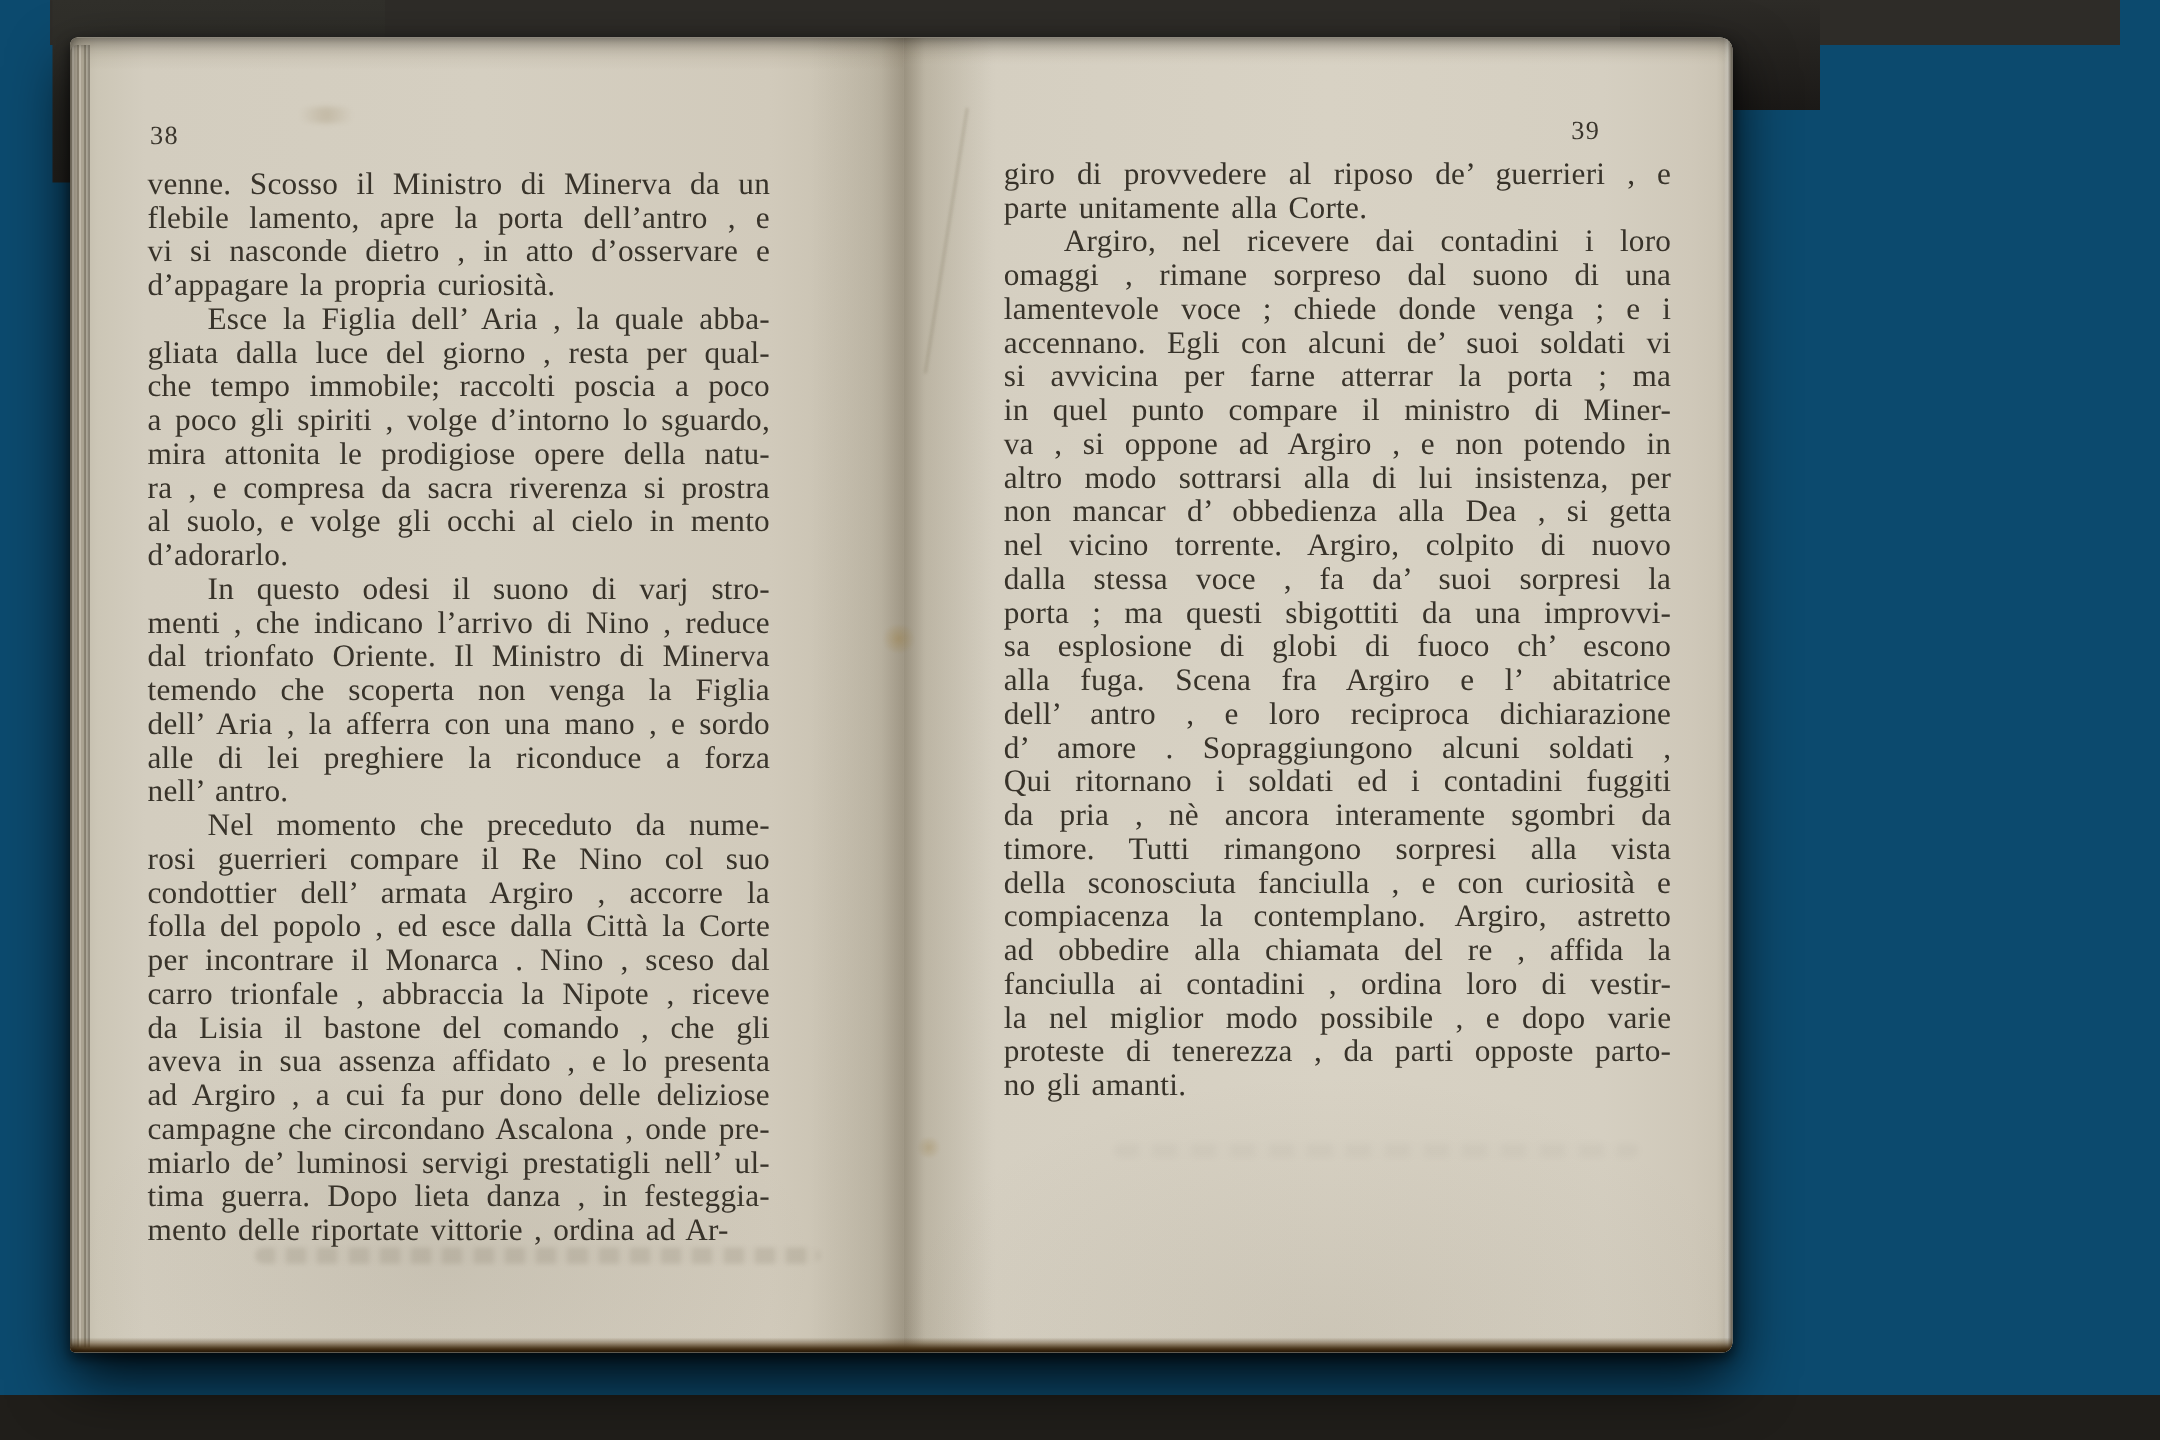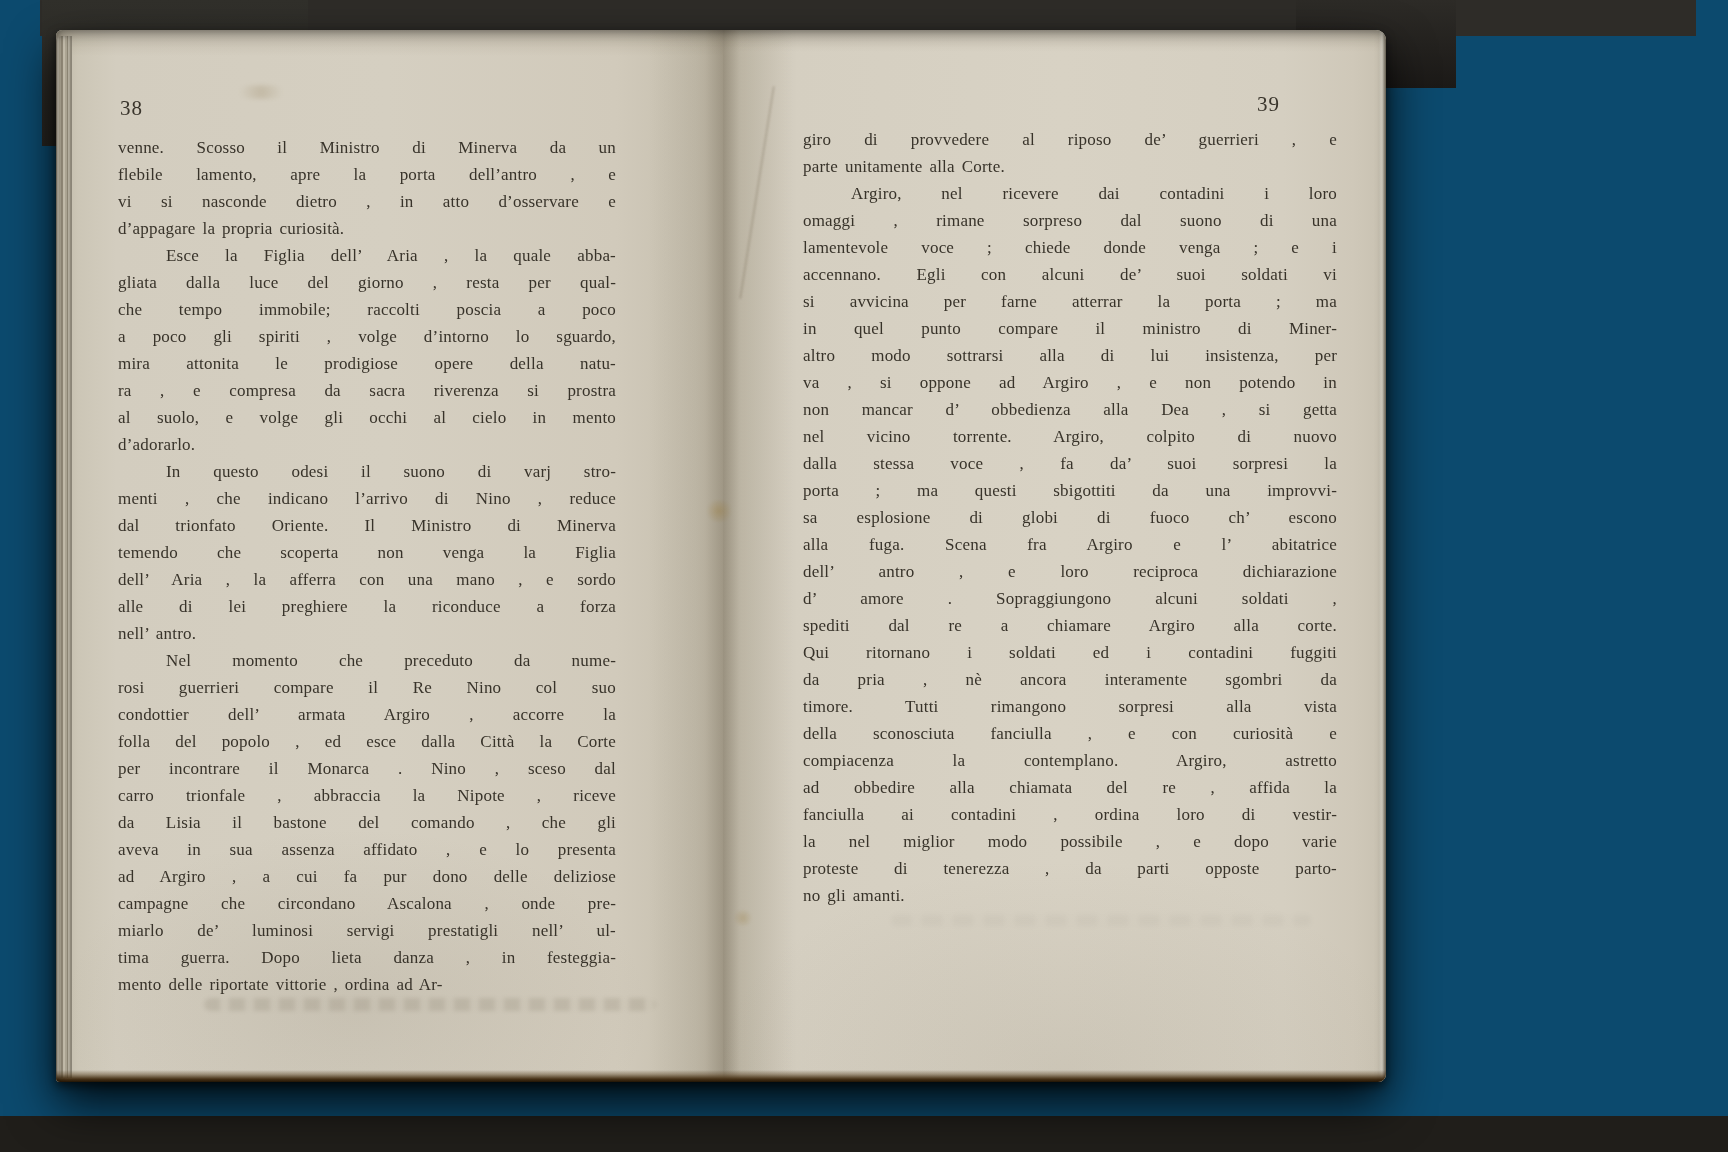--- a/index.html
+++ b/index.html
@@ -87,21 +87,21 @@
     opacity:.18;filter:blur(2.5px);
   }
 
   
   .page-number{
     position:absolute;font-size:21px;color:#3a352c;letter-spacing:1px;
   }
   .pn-left{left:64px;top:66px;}
   .pn-right{right:106px;top:62px;text-align:right;margin-left:42px;}
   .text-block{
-    position:absolute;color:#38332a;font-size:17px;
+    position:absolute;color:#38332a;font-size:25px;
     letter-spacing:.2px;word-spacing:2.5px;
   }
   .tb-left{left:62px;top:104px;width:498px;}
   .tb-right{left:80px;top:96px;width:534px;}
   .line{
     height:27px;line-height:27px;white-space:nowrap;overflow:visible;
     text-align:justify;text-align-last:justify;
   }
   .line.lastline{text-align-last:left;}
   .line.indent{text-indent:48px;}
@@ -159,31 +159,30 @@
       <div class="page-number pn-right">39</div>
       <div class="text-block tb-right">
           <div class="line">giro di provvedere al riposo de’ guerrieri , e</div>
           <div class="line lastline">parte unitamente alla Corte.</div>
           <div class="line indent">Argiro, nel ricevere dai contadini i loro</div>
           <div class="line">omaggi , rimane sorpreso dal suono di una</div>
           <div class="line">lamentevole voce ; chiede donde venga ; e i</div>
           <div class="line">accennano. Egli con alcuni de’ suoi soldati vi</div>
           <div class="line">si avvicina per farne atterrar la porta ; ma</div>
           <div class="line">in quel punto compare il ministro di Miner-</div>
+          <div class="line">va , si oppone ad Argiro , e non potendo in</div>
           <div class="line">altro modo sottrarsi alla di lui insistenza, per</div>
-          <div class="line">va , si oppone ad Argiro , e non potendo in</div>
           <div class="line">non mancar d’ obbedienza alla Dea , si getta</div>
           <div class="line">nel vicino torrente. Argiro, colpito di nuovo</div>
           <div class="line">dalla stessa voce , fa da’ suoi sorpresi la</div>
           <div class="line">porta ; ma questi sbigottiti da una improvvi-</div>
           <div class="line">sa esplosione di globi di fuoco ch’ escono</div>
           <div class="line">alla fuga. Scena fra Argiro e l’ abitatrice</div>
           <div class="line">dell’ antro , e loro reciproca dichiarazione</div>
           <div class="line">d’ amore . Sopraggiungono alcuni soldati ,</div>
-          <div class="line">spediti dal re a chiamare Argiro alla corte.</div>
           <div class="line">Qui ritornano i soldati ed i contadini fuggiti</div>
           <div class="line">da pria , nè ancora interamente sgombri da</div>
           <div class="line">timore. Tutti rimangono sorpresi alla vista</div>
           <div class="line">della sconosciuta fanciulla , e con curiosità e</div>
           <div class="line">compiacenza la contemplano. Argiro, astretto</div>
           <div class="line">ad obbedire alla chiamata del re , affida la</div>
           <div class="line">fanciulla ai contadini , ordina loro di vestir-</div>
           <div class="line">la nel miglior modo possibile ,  e dopo varie</div>
           <div class="line">proteste di tenerezza , da parti opposte parto-</div>
           <div class="line lastline">no gli amanti.</div>

